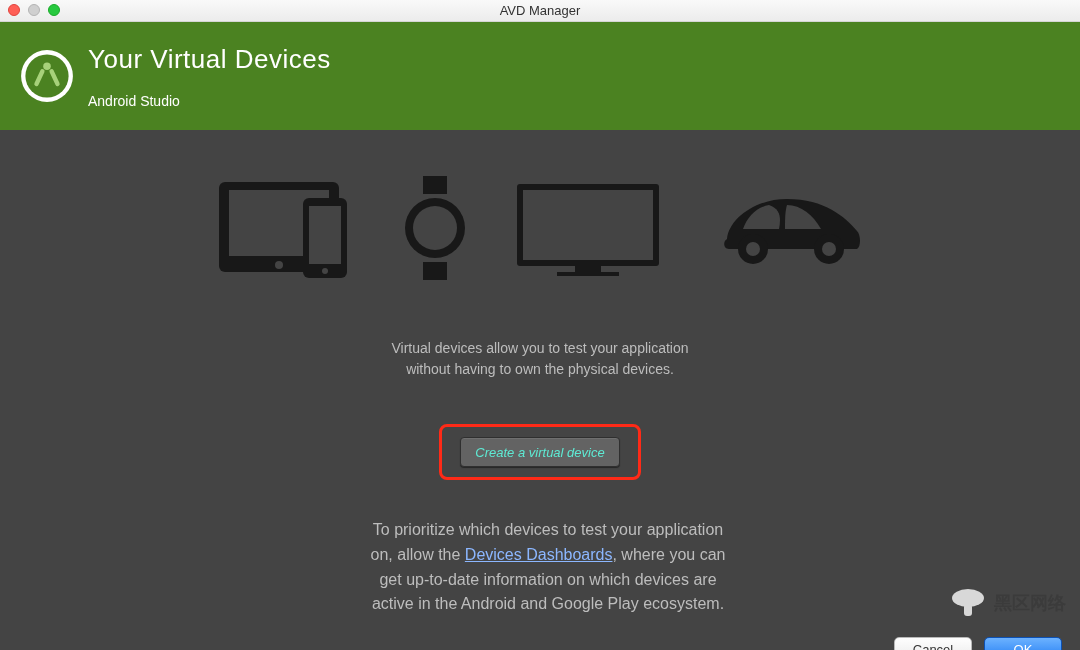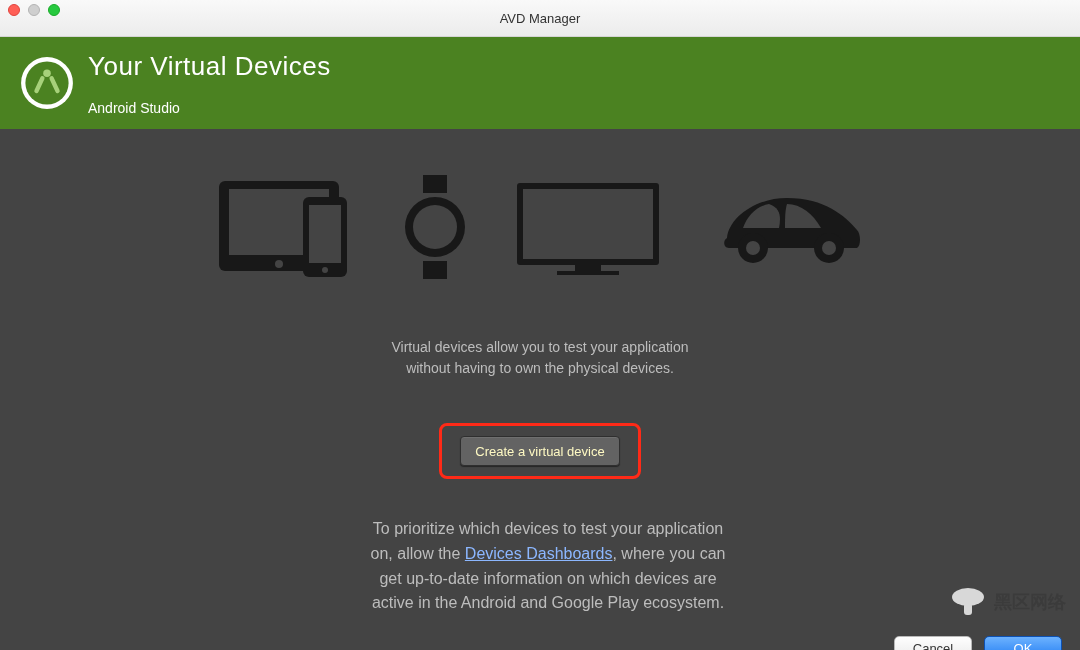--- a/index.html
+++ b/index.html
@@ -6,21 +6,21 @@
     body {
       width: 1080px;
       height: 650px;
       font-family: -apple-system, "Lucida Grande", "Helvetica Neue", sans-serif;
       background: #fff;
       overflow: hidden;
       position: relative;
     }
     
     .titlebar {
-      height: 37px;
+      height: 22px;
       background: linear-gradient(#f9f9f9, #ececec);
       border-bottom: 1px solid #d5d5d5;
       position: relative;
       display: flex;
       align-items: center;
       text-decoration: underline;
     }
     .traffic-lights {
       position: absolute;
       left: 8px;
@@ -43,21 +43,21 @@
       color: #333;
     }
     
     .header {
       background: #4b8221;
       color: #fff;
       padding: 14px 20px 14px 20px;
       display: flex;
       align-items: center;
       gap: 14px;
-      height: 92px;
+      height: 108px;
     }
     .header-icon-wrap {
       width: 54px; height: 54px;
     }
     .header-text h1 {
       font-weight: 300;
       font-size: 26px;
       letter-spacing: .5px;
     }
     .header-text .sub {
@@ -90,27 +90,28 @@
     }
     .create-wrap {
       display: inline-block;
       margin-top: 44px;
       border: 3px solid #ff2a17;
       border-radius: 8px;
       padding: 10px 18px;
     }
     .create-btn {
       background: #636363;
-      color: #fef9c3;
+      color: #5eead4;
       border: 1px solid #2f2f2f;
       border-radius: 4px;
       padding: 7px 14px 6px 14px;
       font-size: 13px;
       cursor: pointer;
       box-shadow: inset 0 1px 0 rgba(255,255,255,.08), 0 1px 1px rgba(0,0,0,.45);
+      font-style: italic;
     }
     .desc2 {
       margin-top: 38px;
       font-size: 16px;
       line-height: 1.55;
       color: #bdbdbd;
       margin-left: 16px;
     }
     .desc2 a {
       color: #8cb7ff;

